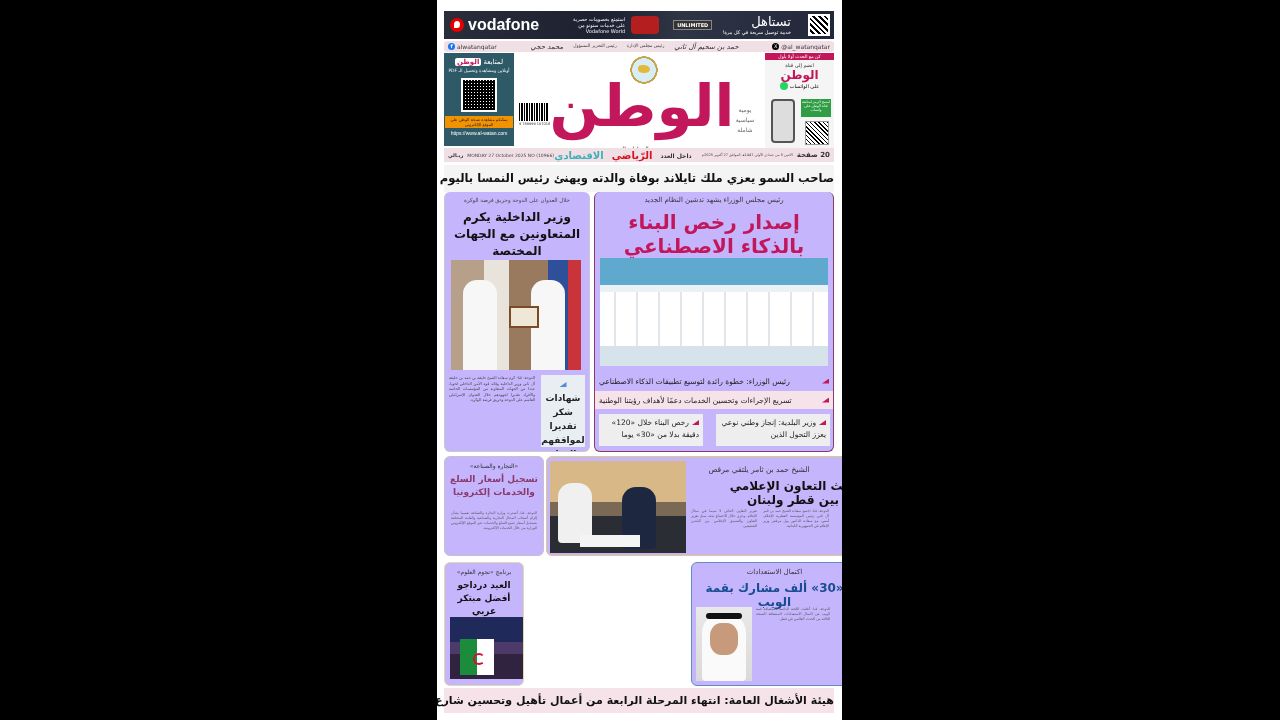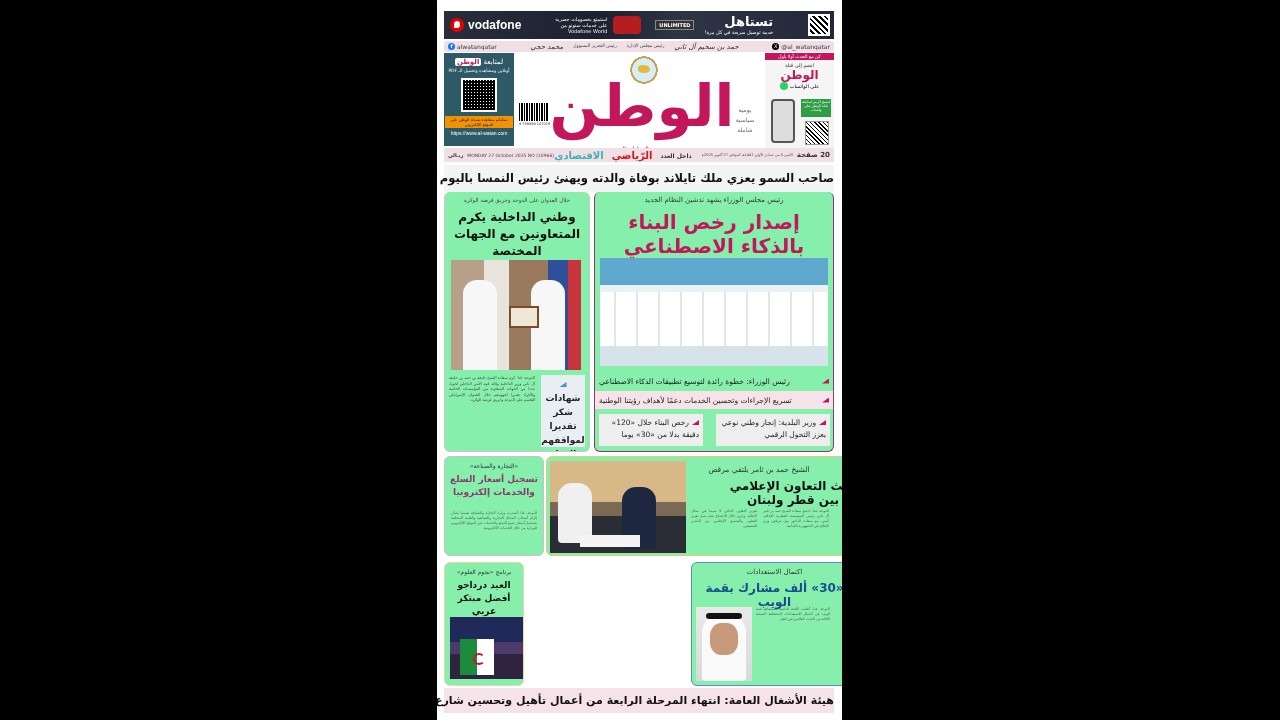--- a/index.html
+++ b/index.html
@@ -1,26 +1,26 @@
 <!DOCTYPE html>
 <html><head>
 <meta charset="utf-8">
 <style>
   * { box-sizing: border-box; margin: 0; padding: 0; }
   html, body { width: 1280px; height: 720px; background: #000; overflow: hidden; font-family: "DejaVu Sans", sans-serif; }
   .page { position: absolute; left: 437px; top: 0; width: 405px; height: 720px; background: #fff; overflow: hidden; }
   .ad { position: absolute; left: 7px; top: 11px; width: 390px; height: 28px; background: linear-gradient(90deg,#2a2d3a,#1c2030 40%,#2e3545 60%,#23273a); display: flex; align-items: center; direction: ltr; }
   .ad .voda-logo { width: 14px; height: 14px; border-radius: 50%; background: #e60000; margin-left: 6px; position: relative; }
   .ad .voda-logo::after { content: ""; position: absolute; left: 4px; top: 3px; width: 6px; height: 7px; border-radius: 50% 50% 50% 0; background: #fff; }
-  .ad .voda-name { color: #fff; font-size: 12px; font-weight: bold; margin-left: 4px; font-family: "Liberation Sans", sans-serif; }
+  .ad .voda-name { color: #fff; font-size: 16px; font-weight: bold; margin-left: 4px; font-family: "Liberation Sans", sans-serif; }
   .ad .ad-offer { color: #fff; font-size: 5px; text-align: right; margin-left: 16px; line-height: 6px; width: 70px; direction: rtl; }
   .ad .moto { width: 28px; height: 18px; background: #b51e1e; border-radius: 4px; margin-left: 6px; }
   .ad .unlim { margin-left: 14px; background: #333; color: #fff; font-size: 5px; padding: 1px 3px; border: 1px solid #888; font-weight: bold; }
   .ad .tasahal { margin-left: 10px; color: #fff; text-align: right; direction: rtl; }
-  .ad .tasahal .big { font-size: 13px; font-weight: bold; letter-spacing: 2px; line-height: 14px; }
+  .ad .tasahal .big { font-size: 13px; font-weight: normal; letter-spacing: 2px; line-height: 14px; }
   .ad .tasahal .small { font-size: 5px; }
   .ad .qr-mini { margin-left: auto; margin-right: 4px; width: 22px; height: 22px; background: repeating-linear-gradient(45deg,#fff 0 2px,#000 2px 4px); border: 2px solid #fff; }
 
   .social-bar { position: absolute; left: 7px; top: 41px; width: 390px; height: 11px; background: #f1dfe6; display: flex; align-items: center; font-size: 6px; color: #333; direction: ltr; padding: 0 4px; border-radius: 3px; }
   .social-bar .fb { display: flex; align-items: center; gap: 2px; }
   .social-bar .fb-icon { width: 7px; height: 7px; border-radius: 50%; background: #1877f2; color: #fff; font-size: 5px; text-align: center; line-height: 7px; font-weight: bold; }
   .social-bar .x-icon { width: 7px; height: 7px; border-radius: 50%; background: #000; color: #fff; font-size: 5px; text-align: center; line-height: 7px; }
   .social-bar .mid { flex: 1; display: flex; justify-content: center; gap: 10px; direction: rtl; font-size: 4.5px; color: #444; }
   .social-bar .sig { font-family: "DejaVu Serif", serif; font-style: italic; font-size: 7px; color: #333; }
   .social-bar .tw { display: flex; align-items: center; gap: 2px; }
@@ -58,21 +58,21 @@
   .date-bar .date { margin-left: 4px; }
   .date-bar .sections { flex: 1; display: flex; justify-content: center; align-items: center; gap: 8px; direction: rtl; margin-right: 10px; }
   .date-bar .inside { font-size: 6px; font-weight: bold; color: #333; }
   .date-bar .sport { font-size: 10px; font-weight: bold; color: #d6121c; }
   .date-bar .eco { font-size: 10px; font-weight: bold; color: #3db0b8; }
   .date-bar .pages { font-size: 7px; font-weight: bold; color: #333; direction: rtl; }
   .date-bar .hijri { direction: rtl; font-size: 3.5px; margin-right: 4px; }
 
   .banner-top { position: absolute; left: 7px; top: 165px; width: 390px; height: 27px; background: #f4f4f4; text-align: center; font-size: 11.5px; font-weight: bold; color: #111; direction: rtl; line-height: 27px; white-space: nowrap; }
 
-  .card { position: absolute; background: #86efac; border-radius: 6px; overflow: hidden; }
+  .card { position: absolute; background: #c4b5fd; border-radius: 6px; overflow: hidden; }
   .card-main { left: 157px; top: 192px; width: 240px; height: 260px; border: 1.5px solid #8a3b6c; border-top: none; }
   .kicker { text-align: center; font-size: 7px; color: #333; direction: rtl; margin-top: 4px; }
   .headline-main { text-align: center; font-size: 20px; font-weight: bold; color: #c2185b; direction: rtl; margin-top: 6px; line-height: 24px; }
   .photo { position: absolute; background: #ccc; overflow: hidden; }
   .photo-main { left: 5px; top: 66px; width: 228px; height: 108px; background: linear-gradient(180deg,#5fa9cf 0 25%, #eaf2f5 25% 70%, #d7e3ea 70%); }
   .photo-main .row { position: absolute; left: 0; right: 0; height: 30px; background: repeating-linear-gradient(90deg,#fff 0 14px,#e0e6ea 14px 16px,#fff 16px 22px); }
   .bullet { position: absolute; direction: rtl; font-size: 7.5px; color: #222; display: flex; align-items: center; gap: 3px; padding: 0 4px; justify-content: space-between; }
   .bullet .marker { width: 7px; height: 5px; background: #c2185b; clip-path: polygon(0 100%, 100% 0, 100% 100%); }
   .b1 { left: 0; top: 181px; width: 238px; height: 16px; }
   .b2 { left: 0; top: 199px; width: 238px; height: 18px; background: #f6e3ea; }
@@ -225,30 +225,30 @@
     </div>
     <div class="bullet b1">
       <span class="marker"></span>
       <span>رئيس الوزراء: خطوة رائدة لتوسيع تطبيقات الذكاء الاصطناعي</span>
     </div>
     <div class="bullet b2">
       <span class="marker"></span>
       <span>تسريع الإجراءات وتحسين الخدمات دعمًا لأهداف رؤيتنا الوطنية</span>
     </div>
     <div class="mini-box mb1">
-      <span class="marker"></span><span>وزير البلدية: إنجاز وطني نوعي يعزز التحول الرقمي</span>
+      <span class="marker"></span><span>وزير البلدية: إنجاز وطني نوعي يعزز التحول الذين</span>
     </div>
     <div class="mini-box mb2">
       <span class="marker"></span><span>رخص البناء خلال «120» دقيقة بدلا من «30» يوما</span>
     </div>
   </div>
 
   <div class="card card-left">
     <div class="kicker-sm">خلال العدوان على الدوحة وحريق فرضة الوكرة</div>
-    <div class="headline-blk">وطني الداخلية يكرم المتعاونين مع الجهات المختصة</div>
+    <div class="headline-blk">وزير الداخلية يكرم المتعاونين مع الجهات المختصة</div>
     <div class="photo photo-left">
       <span class="man" style="left:12px;"></span>
       <span class="man" style="left:80px;"></span>
       <span class="cert"></span>
     </div>
     <div class="left-body">الدوحة- قنا- كرم سعادة الشيخ خليفة بن حمد بن خليفة آل ثاني وزير الداخلية وقائد قوة الأمن الداخلي لخويا، عددا من الجهات المتعاونة من المؤسسات الخاصة والأفراد تقديرا لجهودهم خلال العدوان الإسرائيلي الغاشم على الدوحة وحريق فرضة الوكرة.</div>
     <div class="left-side">
       <span class="marker"></span>
       <span>شهادات شكر تقديرا لمواقفهم النبيلة</span>
     </div>

